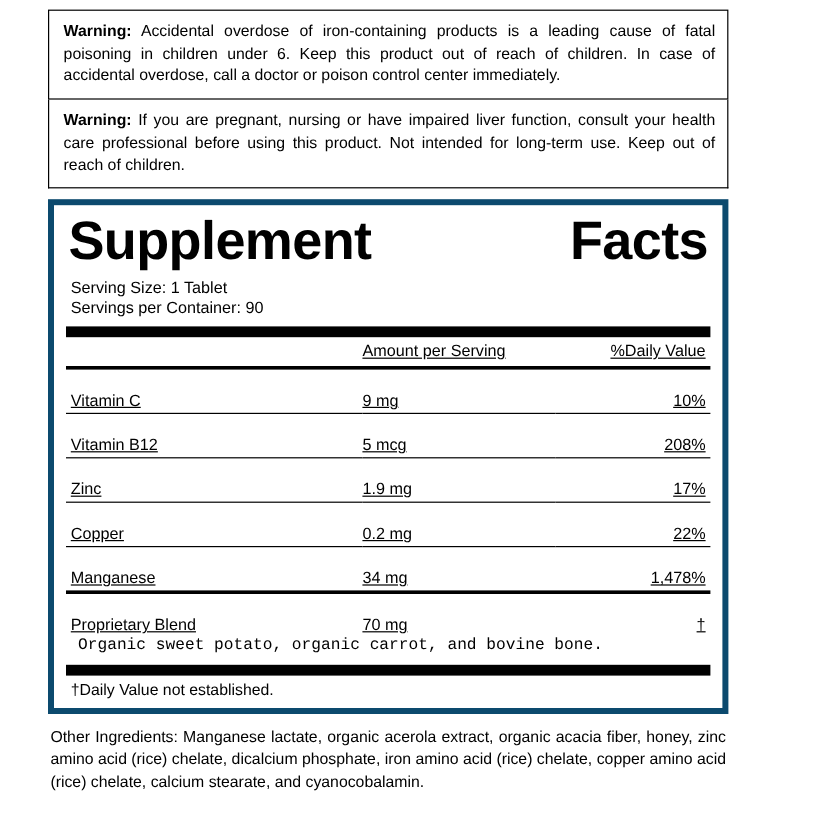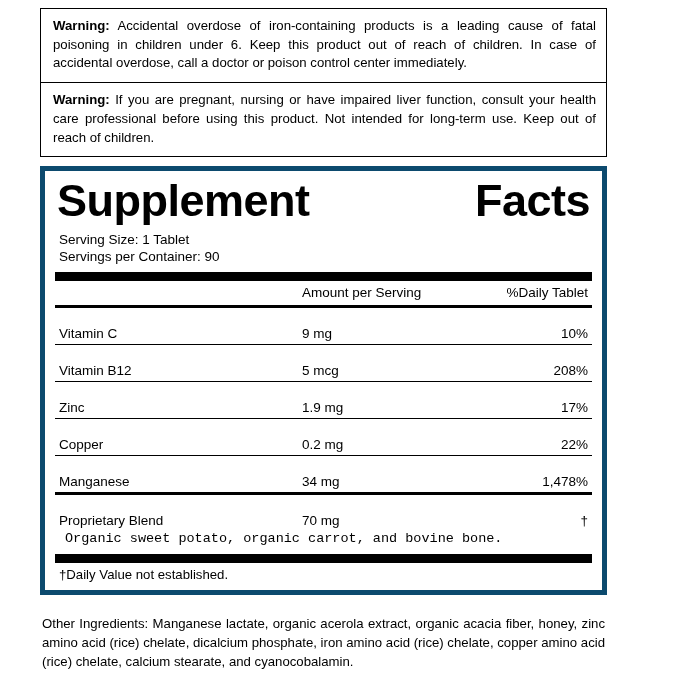--- a/index.html
+++ b/index.html
@@ -83,20 +83,21 @@
 
   table.sf-table {
     width: 100%;
     border-collapse: collapse;
     font-size: 13.5px;
   }
   table.sf-table td, table.sf-table th {
     padding: 18px 0 3px 0;
     vertical-align: baseline;
     font-weight: normal;
+    text-decoration: underline;
   }
   .col-name { text-align: left; padding-left: 4px !important; width: 46%; }
   .col-amt  { text-align: left; width: 30%; }
   .col-dv   { text-align: right; width: 24%; padding-right: 4px !important; }
 
   .hdr-row td {
     font-weight: bold;
     padding-top: 4px !important;
     padding-bottom: 5px !important;
   }
@@ -122,21 +123,21 @@
   .dv-note {
     font-size: 13.2px;
     padding: 4px 0 0 4px;
   }
 
   
   .other-ing {
     font-size: 13.2px;
     line-height: 1.42;
     text-align: justify;
-    margin-top: 20px;
+    margin-top: 10px;
     padding: 0 2px 0 2px;
   }
   .page-num {
     font-size: 13.2px;
     margin-top: 16px;
     padding-left: 2px;
   }
 </style>
 </head>
 <body>
@@ -163,21 +164,21 @@
       <div>Servings per Container: 90</div>
     </div>
 
     <div class="rule-thick"></div>
 
     <table class="sf-table">
       <tbody>
         <tr class="hdr-row">
           <td class="col-name"></td>
           <td class="col-amt">Amount per Serving</td>
-          <td class="col-dv">%Daily Tablet</td>
+          <td class="col-dv">%Daily Value</td>
         </tr>
       </tbody>
     </table>
 
     <div class="rule-med"></div>
 
     <table class="sf-table">
       <tbody>
         <tr class="nutrient-row first-nutrient">
           <td class="col-name">Vitamin C</td>

